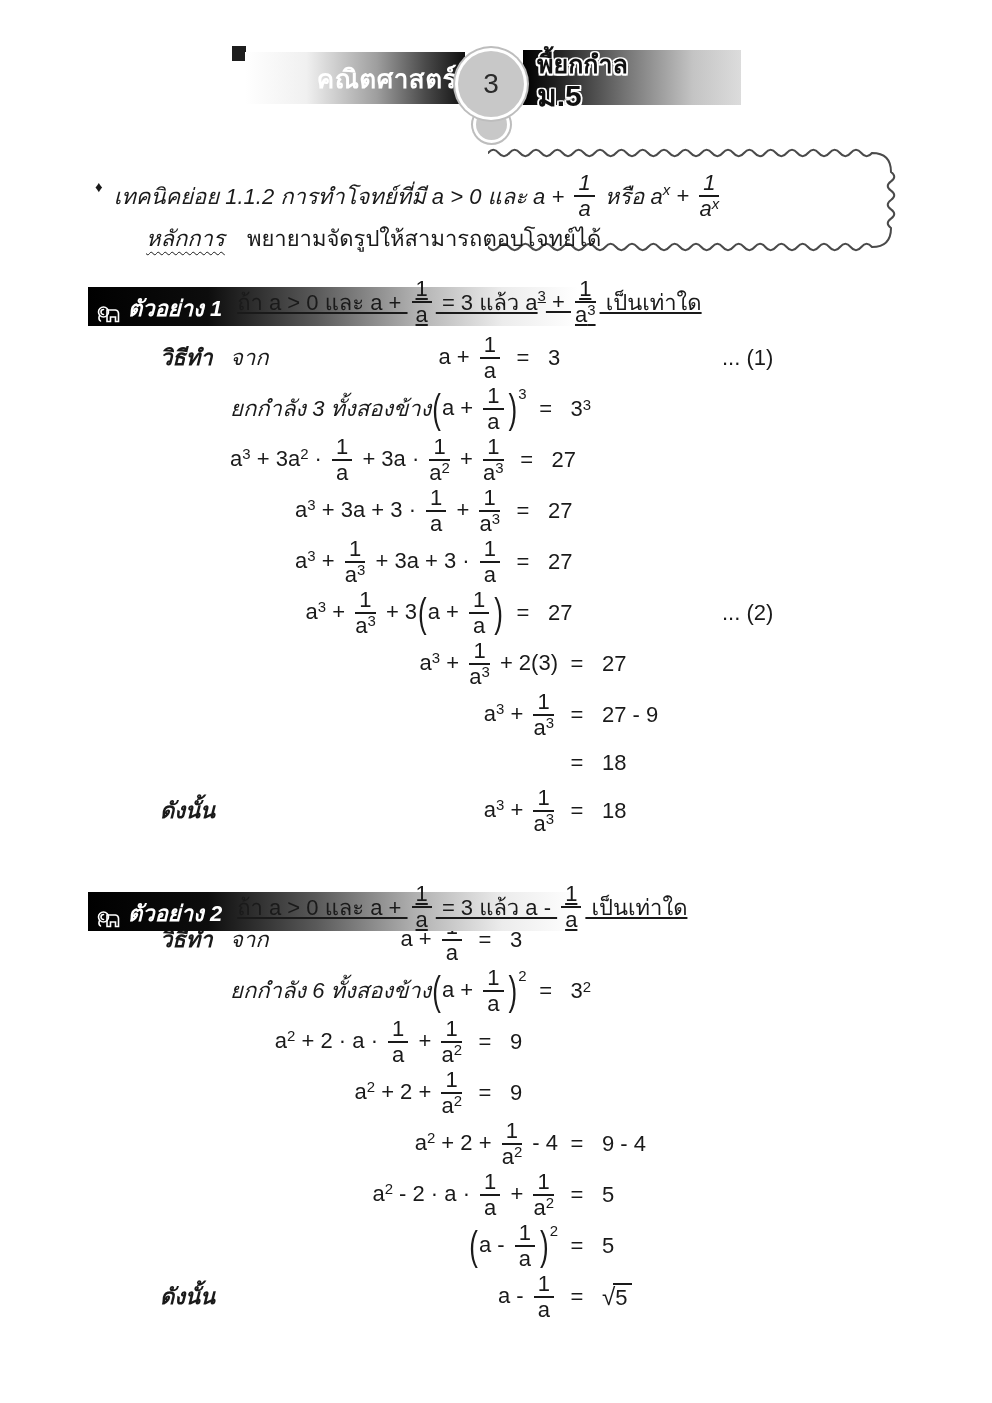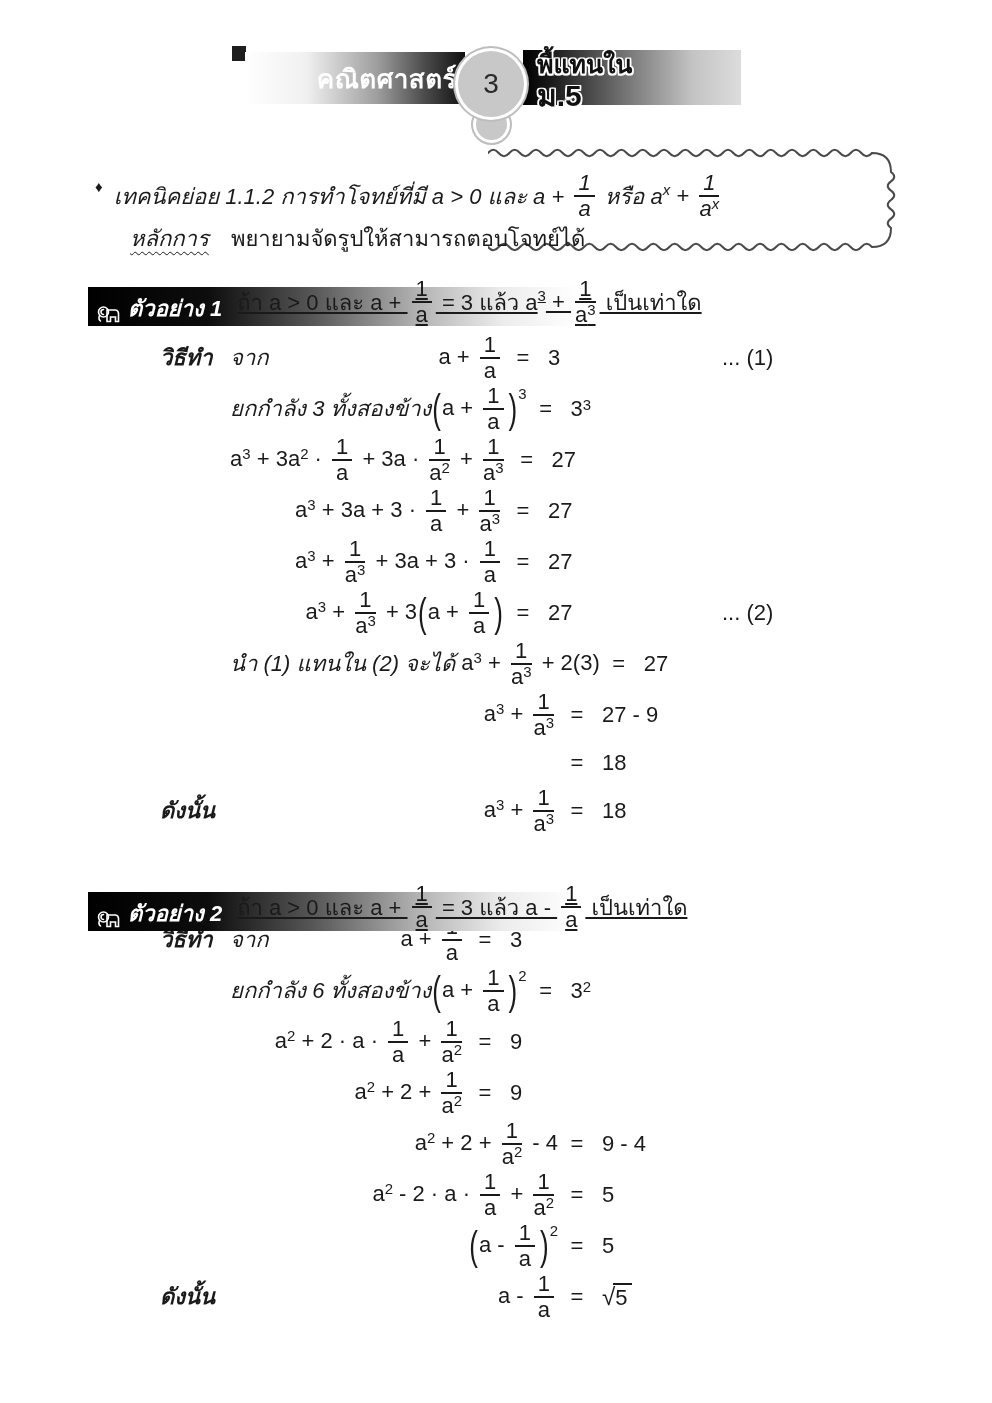--- a/index.html
+++ b/index.html
@@ -21,21 +21,21 @@
   .outline{text-shadow:-1.5px -1.5px 0 #fff,1.5px -1.5px 0 #fff,-1.5px 1.5px 0 #fff,1.5px 1.5px 0 #fff,
     -1.5px 0 0 #fff,1.5px 0 0 #fff,0 -1.5px 0 #fff,0 1.5px 0 #fff;}
   .level-top{position:absolute;left:537px;top:44px;font-size:25px;font-weight:bold;color:#111;z-index:4;}
   .level-bottom{position:absolute;left:537px;top:72px;font-size:30px;font-weight:bold;color:#111;z-index:4;}
   
   .tech-svg{position:absolute;left:488px;top:146px;z-index:0;}
   .tech-line1{position:absolute;left:95px;top:157px;height:58px;display:flex;align-items:center;
     font-style:italic;font-size:22px;z-index:1;white-space:pre;}
   .bullet{font-style:normal;font-size:15px;margin-right:11px;}
   .mathline{display:flex;align-items:center;white-space:pre;margin-top:20px;}
-  .tech-line2{position:absolute;left:130px;top:221px;font-size:22px;z-index:1;}
+  .tech-line2{position:absolute;left:146px;top:221px;font-size:22px;z-index:1;}
   .principle-label{font-style:italic;text-decoration:underline wavy 1px;text-underline-offset:5px;margin-right:16px;}
   
   .exbar{position:absolute;left:88px;width:545px;height:39px;
     background:linear-gradient(90deg,#000 0%,#0d0d0d 22%,#5a5a5a 42%,#b0b0b0 60%,#ececec 76%,#fff 90%);
     display:flex;align-items:flex-end;padding:0 6px;box-sizing:border-box;z-index:1;}
   #ex1bar{top:287px;} #ex2bar{top:892px;}
   .eicon{margin:0 6px 0 2px;flex:none;}
   .extitle{color:#fff;font-style:italic;font-weight:bold;font-size:22px;margin-right:15px;white-space:pre;}
   .problem{font-size:22px;display:flex;align-items:center;white-space:pre;text-decoration:underline;}
   
@@ -68,21 +68,21 @@
   <div>
     <div class="notch"></div>
     <div class="hbar-left">
       <span class="subject">คณิตศาสตร์</span>
     </div>
     <div class="circle-small"></div>
     <div class="circle-big">
       <span>3</span>
     </div>
     <div class="hbar-right"></div>
-    <div class="level-top outline">พื้แทนใน</div>
+    <div class="level-top outline">พื้ยกกำล</div>
     <div class="level-bottom outline">ม.5</div>
   </div>
 
   <svg class="tech-svg" width="424" height="112" viewBox="0 0 424 112" aria-hidden="true">
     <path d="M 0,7 q 5.333333333333333,-6.5 10.666666666666666,0 q 5.333333333333333,6.5 10.666666666666666,0 q 5.333333333333333,-6.5 10.666666666666666,0 q 5.333333333333333,6.5 10.666666666666666,0 q 5.333333333333333,-6.5 10.666666666666666,0 q 5.333333333333333,6.5 10.666666666666666,0 q 5.333333333333333,-6.5 10.666666666666666,0 q 5.333333333333333,6.5 10.666666666666666,0 q 5.333333333333333,-6.5 10.666666666666666,0 q 5.333333333333333,6.5 10.666666666666666,0 q 5.333333333333333,-6.5 10.666666666666666,0 q 5.333333333333333,6.5 10.666666666666666,0 q 5.333333333333333,-6.5 10.666666666666666,0 q 5.333333333333333,6.5 10.666666666666666,0 q 5.333333333333333,-6.5 10.666666666666666,0 q 5.333333333333333,6.5 10.666666666666666,0 q 5.333333333333333,-6.5 10.666666666666666,0 q 5.333333333333333,6.5 10.666666666666666,0 q 5.333333333333333,-6.5 10.666666666666666,0 q 5.333333333333333,6.5 10.666666666666666,0 q 5.333333333333333,-6.5 10.666666666666666,0 q 5.333333333333333,6.5 10.666666666666666,0 q 5.333333333333333,-6.5 10.666666666666666,0 q 5.333333333333333,6.5 10.666666666666666,0 q 5.333333333333333,-6.5 10.666666666666666,0 q 5.333333333333333,6.5 10.666666666666666,0 q 5.333333333333333,-6.5 10.666666666666666,0 q 5.333333333333333,6.5 10.666666666666666,0 q 5.333333333333333,-6.5 10.666666666666666,0 q 5.333333333333333,6.5 10.666666666666666,0 q 5.333333333333333,-6.5 10.666666666666666,0 q 5.333333333333333,6.5 10.666666666666666,0 q 5.333333333333333,-6.5 10.666666666666666,0 q 5.333333333333333,6.5 10.666666666666666,0 q 5.333333333333333,-6.5 10.666666666666666,0 q 5.333333333333333,6.5 10.666666666666666,0 q 19,0 19,19 q 6.5,4.666666666666667 0,9.333333333333334 q -6.5,4.666666666666667 0,9.333333333333334 q 6.5,4.666666666666667 0,9.333333333333334 q -6.5,4.666666666666667 0,9.333333333333334 q 6.5,4.666666666666667 0,9.333333333333334 q -6.5,4.666666666666667 0,9.333333333333334 q 0,19 -19,19 q -5.333333333333333,-6.5 -10.666666666666666,0 q -5.333333333333333,6.5 -10.666666666666666,0 q -5.333333333333333,-6.5 -10.666666666666666,0 q -5.333333333333333,6.5 -10.666666666666666,0 q -5.333333333333333,-6.5 -10.666666666666666,0 q -5.333333333333333,6.5 -10.666666666666666,0 q -5.333333333333333,-6.5 -10.666666666666666,0 q -5.333333333333333,6.5 -10.666666666666666,0 q -5.333333333333333,-6.5 -10.666666666666666,0 q -5.333333333333333,6.5 -10.666666666666666,0 q -5.333333333333333,-6.5 -10.666666666666666,0 q -5.333333333333333,6.5 -10.666666666666666,0 q -5.333333333333333,-6.5 -10.666666666666666,0 q -5.333333333333333,6.5 -10.666666666666666,0 q -5.333333333333333,-6.5 -10.666666666666666,0 q -5.333333333333333,6.5 -10.666666666666666,0 q -5.333333333333333,-6.5 -10.666666666666666,0 q -5.333333333333333,6.5 -10.666666666666666,0 q -5.333333333333333,-6.5 -10.666666666666666,0 q -5.333333333333333,6.5 -10.666666666666666,0 q -5.333333333333333,-6.5 -10.666666666666666,0 q -5.333333333333333,6.5 -10.666666666666666,0 q -5.333333333333333,-6.5 -10.666666666666666,0 q -5.333333333333333,6.5 -10.666666666666666,0 q -5.333333333333333,-6.5 -10.666666666666666,0 q -5.333333333333333,6.5 -10.666666666666666,0 q -5.333333333333333,-6.5 -10.666666666666666,0 q -5.333333333333333,6.5 -10.666666666666666,0 q -5.333333333333333,-6.5 -10.666666666666666,0 q -5.333333333333333,6.5 -10.666666666666666,0 q -5.333333333333333,-6.5 -10.666666666666666,0 q -5.333333333333333,6.5 -10.666666666666666,0 q -5.333333333333333,-6.5 -10.666666666666666,0 q -5.333333333333333,6.5 -10.666666666666666,0 q -5.333333333333333,-6.5 -10.666666666666666,0 q -5.333333333333333,6.5 -10.666666666666666,0" fill="none" stroke="#4a4a4a" stroke-width="2" stroke-linecap="round"></path>
   </svg>
   <div class="tech-line1">
     <span class="bullet">♦</span>
     <span class="mathline"><span class="mt">เทคนิคย่อย 1.1.2 การทำโจทย์ที่มี a &gt; 0 และ a + </span><span class="frac"><span class="fnum"><span class="mt">1</span></span><span class="fden"><span class="mt">a</span></span></span><span class="mt"> หรือ a</span><span class="sup">x</span><span class="mt"> + </span><span class="frac"><span class="fnum"><span class="mt">1</span></span><span class="fden"><span class="mt">a</span><span class="sup">x</span></span></span></span>
   </div>
@@ -149,21 +149,20 @@
       <div class="eqrow align-a">
         <span class="rlabel"></span>
         <span class="spacer"></span>
         <span class="lhs"><span class="mt">a</span><span class="sup">3</span><span class="mt"> + </span><span class="frac"><span class="fnum"><span class="mt">1</span></span><span class="fden"><span class="mt">a</span><span class="sup">3</span></span></span><span class="mt"> + 3</span><span class="bigp">(</span><span class="mt">a + </span><span class="frac"><span class="fnum"><span class="mt">1</span></span><span class="fden"><span class="mt">a</span></span></span><span class="bigp">)</span></span>
         <span class="eq">=</span>
         <span class="rhs"><span class="mt">27</span></span>
         <span class="note">... (2)</span>
       </div>
       <div class="eqrow align-b">
         <span class="rlabel"></span>
-        <span class="rlabel2">นำ (1) แทนใน (2) จะได้ </span>
         <span class="spacer"></span>
         <span class="lhs"><span class="mt">a</span><span class="sup">3</span><span class="mt"> + </span><span class="frac"><span class="fnum"><span class="mt">1</span></span><span class="fden"><span class="mt">a</span><span class="sup">3</span></span></span><span class="mt"> + 2(3)</span></span>
         <span class="eq">=</span>
         <span class="rhs"><span class="mt">27</span></span>
       </div>
       <div class="eqrow align-b">
         <span class="rlabel"></span>
         <span class="spacer"></span>
         <span class="lhs"><span class="mt">a</span><span class="sup">3</span><span class="mt"> + </span><span class="frac"><span class="fnum"><span class="mt">1</span></span><span class="fden"><span class="mt">a</span><span class="sup">3</span></span></span></span>
         <span class="eq">=</span>

